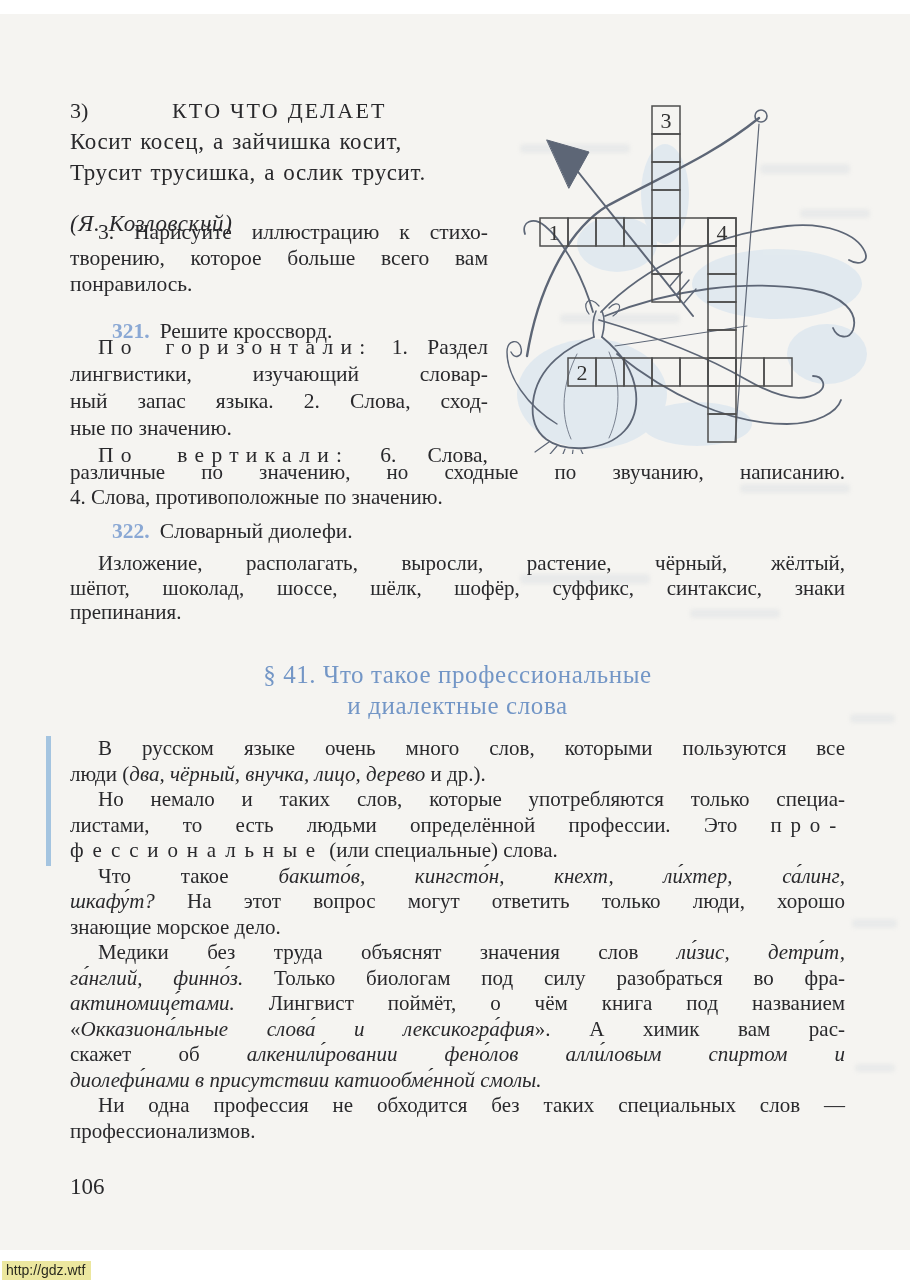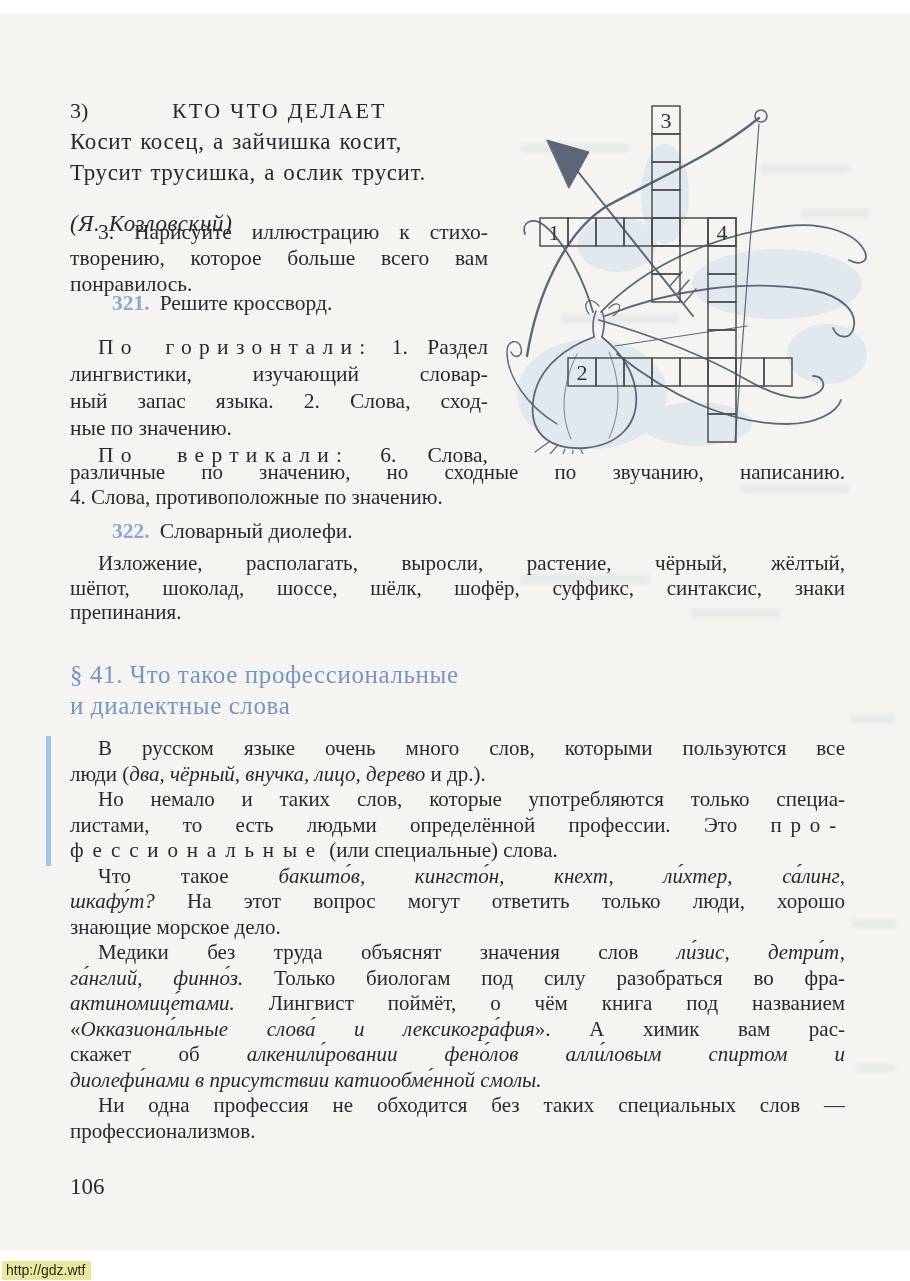--- a/index.html
+++ b/index.html
@@ -22,26 +22,26 @@
   .abs{position:absolute;}
   
   .hdr{left:70px;top:84px;width:420px;font-size:22px;}
   .hdr .itemnum{position:absolute;left:0;top:0;}
   .hdr .ptitle{position:absolute;left:102px;top:0;letter-spacing:2.2px;}
   .poem{left:70px;top:112px;width:416px;font-size:23px;line-height:31px;
         letter-spacing:.6px;word-spacing:2px;}
   .task3{left:70px;top:205px;width:418px;font-size:21.5px;line-height:26px;}
   .exhead{font-size:21.5px;}
   .exhead .exnum{color:var(--exercise_number_blue);font-weight:bold;margin-right:10px;}
-  .ex321{left:112px;top:277px;}
+  .ex321{left:112px;top:305px;}
   .ex322{left:112px;top:505px;}
   .clues{left:70px;top:320px;width:418px;font-size:21.5px;line-height:27px;}
   .wide1{left:70px;top:446px;width:775px;font-size:21px;line-height:25px;}
   .dict{left:70px;top:537px;width:775px;font-size:21px;line-height:24.5px;}
-  .sec41{left:70px;top:645px;width:775px;text-align:left;color:var(--accent_blue);
+  .sec41{left:70px;top:645px;width:775px;text-align:center;color:var(--accent_blue);
          font-size:25px;line-height:31px;letter-spacing:.6px;}
   .paras{left:70px;top:722px;width:775px;font-size:21px;line-height:25.5px;}
   .rulebar{left:46px;top:722px;width:5px;height:130px;background:var(--rule_bar_blue);}
   .pagenum{left:70px;top:1160px;font-size:23px;}
   .wm{left:2px;top:1261px;background:var(--watermark_background);color:var(--watermark_text);
       font-family:"Liberation Sans", sans-serif;font-size:14px;padding:1px 6px 2px 4px;}
   
   .ln{text-align:justify;text-align-last:justify;white-space:normal;}
   .ln.end{text-align-last:left;}
   .ln.right{text-align:right;text-align-last:right;margin-top:20px;}

